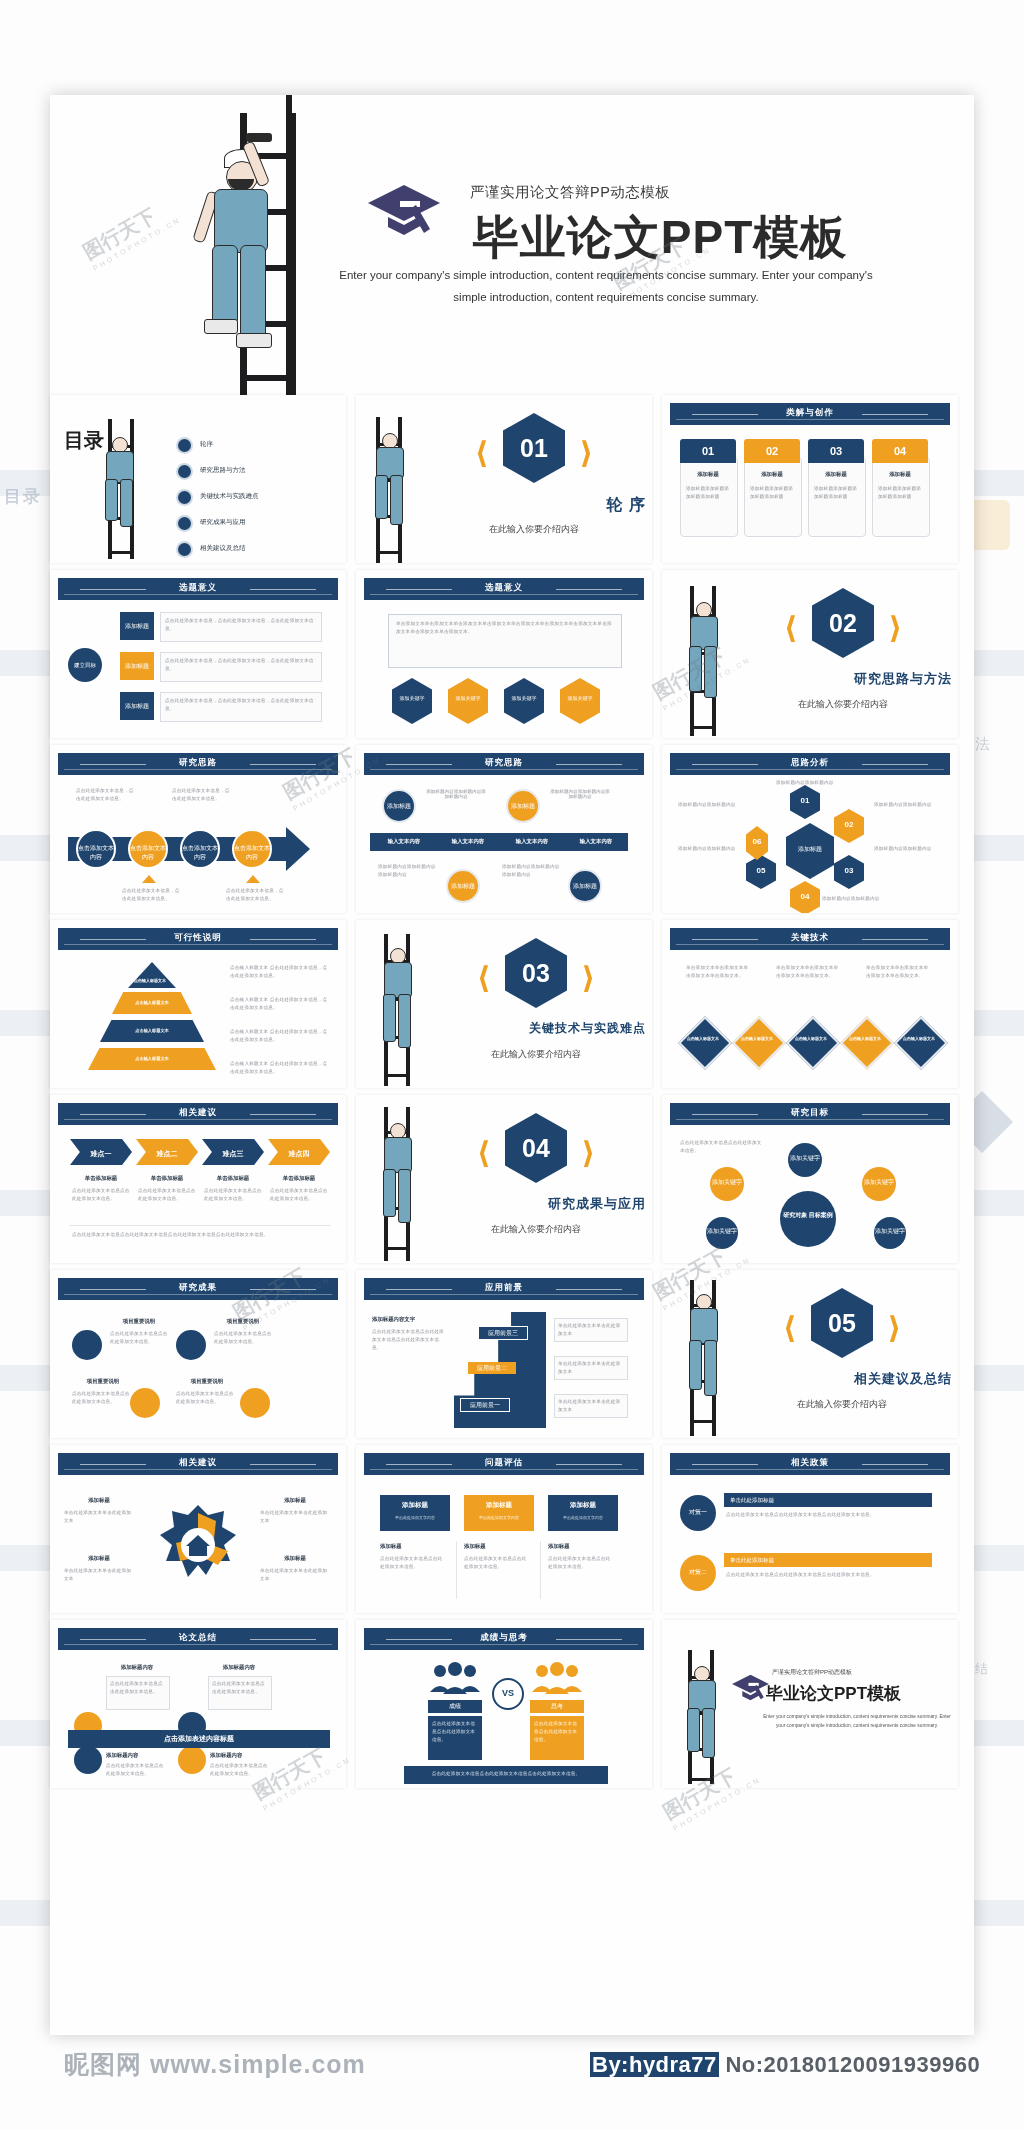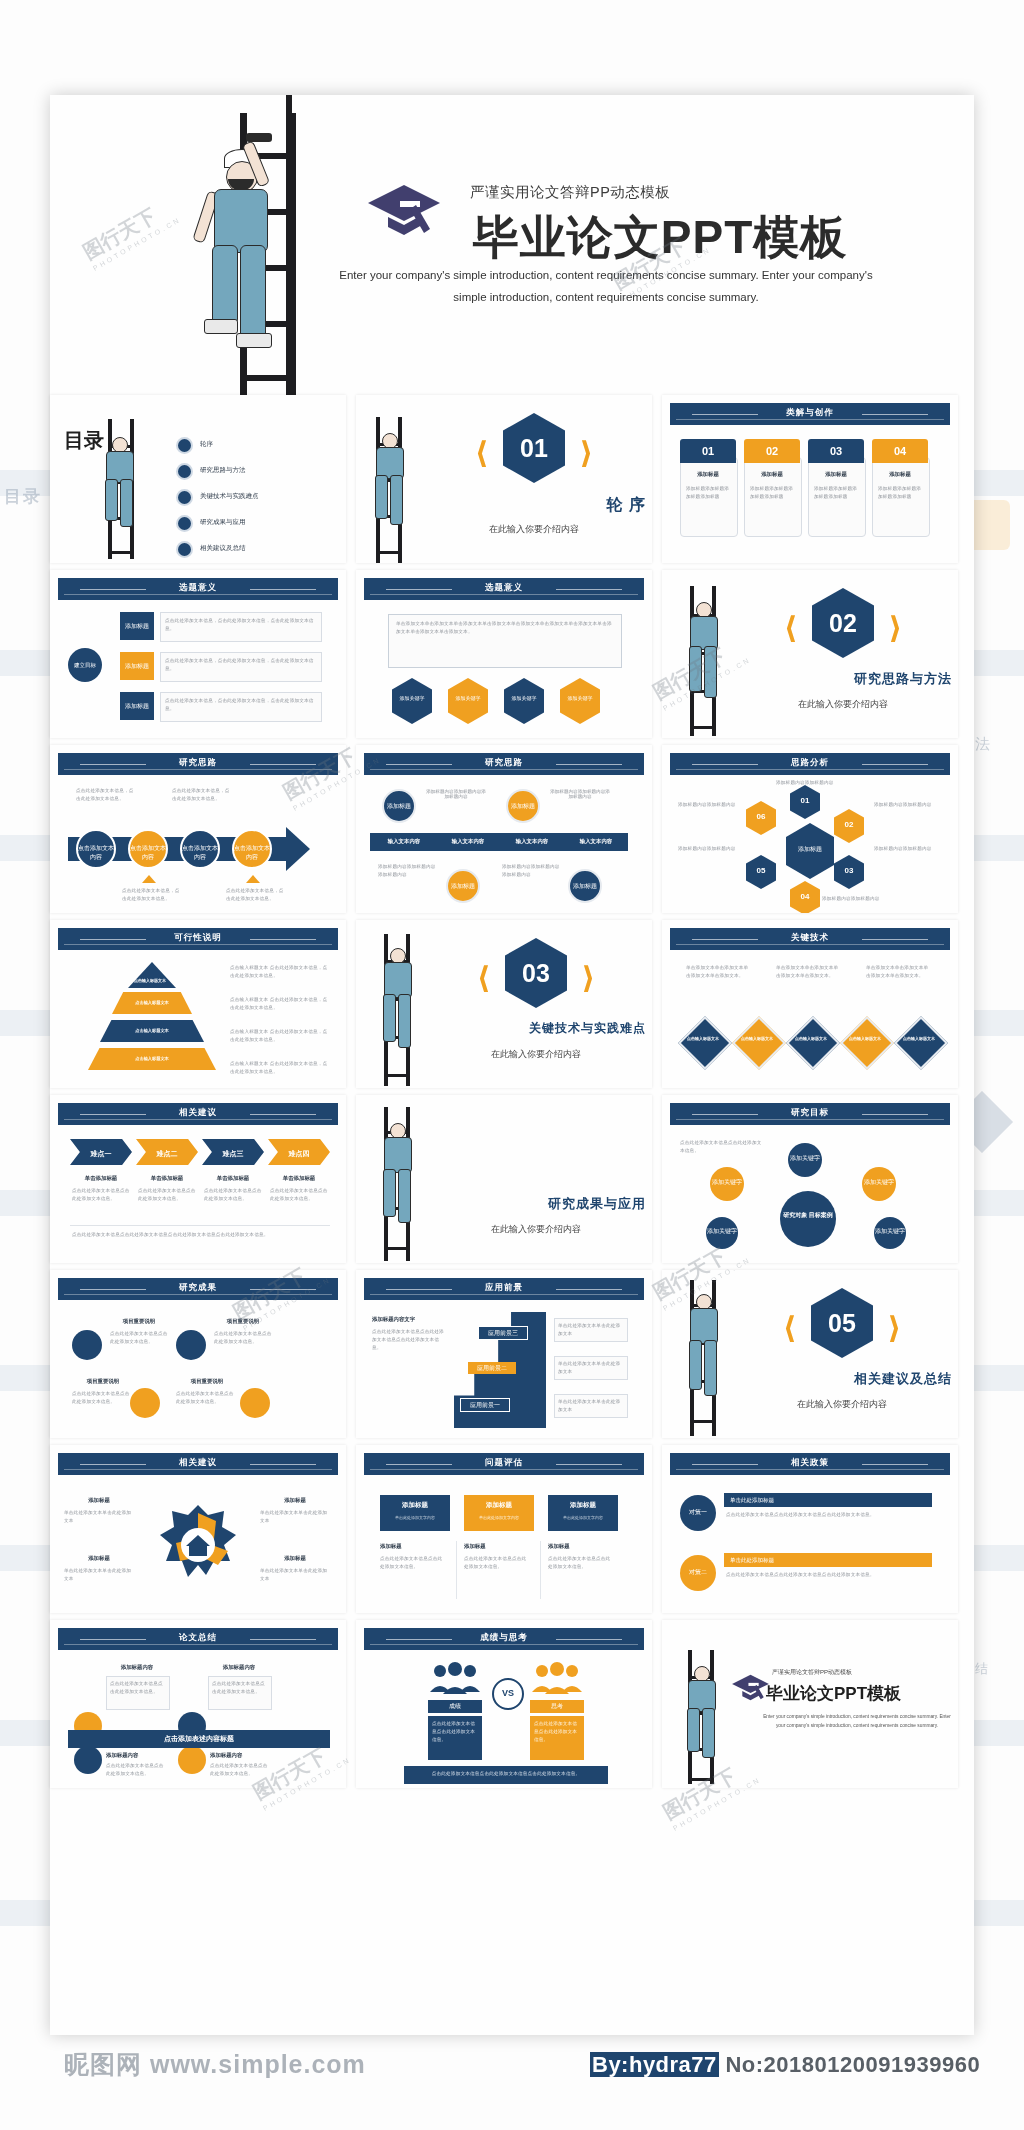--- a/index.html
+++ b/index.html
@@ -360,21 +360,21 @@
           <div class="ln a"></div>
             <div class="ln b"></div>
           <div class="ht">思路分析</div>
         </div>
         <div class="hexs" style="left:124px;top:78px;width:48px;height:56px;background:#1f456e;font-size:6px;padding-top:22px;box-sizing:border-box;">添加标题</div>
         <div class="hexs" style="left:128px;top:40px;width:30px;height:34px;background:#1f456e;font-size:8px;font-weight:bold;padding-top:11px;box-sizing:border-box;">01</div>
         <div class="hexs" style="left:172px;top:64px;width:30px;height:34px;background:#f0a020;font-size:8px;font-weight:bold;padding-top:11px;box-sizing:border-box;">02</div>
         <div class="hexs" style="left:172px;top:110px;width:30px;height:34px;background:#1f456e;font-size:8px;font-weight:bold;padding-top:11px;box-sizing:border-box;">03</div>
         <div class="hexs" style="left:128px;top:136px;width:30px;height:34px;background:#f0a020;font-size:8px;font-weight:bold;padding-top:11px;box-sizing:border-box;">04</div>
         <div class="hexs" style="left:84px;top:110px;width:30px;height:34px;background:#1f456e;font-size:8px;font-weight:bold;padding-top:11px;box-sizing:border-box;">05</div>
-        <div class="hexs" style="left:84px;top:56px;width:30px;height:34px;background:#f0a020;font-size:8px;font-weight:bold;padding-top:11px;box-sizing:border-box;">06</div>
+        <div class="hexs" style="left:84px;top:81px;width:22px;height:34px;background:#f0a020;font-size:8px;font-weight:bold;padding-top:11px;box-sizing:border-box;">06</div>
         <div class="tiny" style="left:16px;top:56px;width:58px;">添加标题内容添加标题内容</div>
         <div class="tiny" style="left:16px;top:100px;width:58px;">添加标题内容添加标题内容</div>
         <div class="tiny" style="left:212px;top:56px;width:58px;">添加标题内容添加标题内容</div>
         <div class="tiny" style="left:212px;top:100px;width:58px;">添加标题内容添加标题内容</div>
         <div class="tiny" style="left:114px;top:34px;width:58px;">添加标题内容添加标题内容</div>
         <div class="tiny" style="left:160px;top:150px;width:58px;">添加标题内容添加标题内容</div>
       </div>
     </div>
 
     <div class="row">
@@ -478,20 +478,25 @@
           <div class="rung" style="top:24px;height:3px"></div>
             <div class="rung" style="top:62px;height:3px"></div>
           <div class="rung" style="top:100px;height:3px"></div>
             <div class="rung" style="top:140px;height:3px"></div>
         </div>
         <div class="worker" style="left:16px;top:26px;width:52px;height:120px;">
           <div class="head" style="left:18px;top:2px;width:14px;height:14px;"></div>
           <div class="body" style="left:12px;top:16px;width:26px;height:34px;border-radius:4px;"></div>
           <div class="limb" style="left:11px;top:48px;width:11px;height:46px;border-radius:3px;"></div>
           <div class="limb" style="left:26px;top:48px;width:11px;height:52px;border-radius:3px;"></div>
+        </div>
+        <div class="hexwrap" style="left:70px;right:6px;">
+          <span class="chev">⟨</span>
+          <span class="hex">04</span>
+          <span class="chev">⟩</span>
         </div>
         <div class="sec-title" style="left:70px;right:6px;font-size:13px">研究成果与应用</div>
         <div class="sec-sub" style="left:70px;right:6px">在此输入你要介绍内容</div>
       </div>
 
       <div class="slide c2">
         <div class="hdr">
           <div class="ln a"></div>
             <div class="ln b"></div>
           <div class="ht">研究目标</div>

